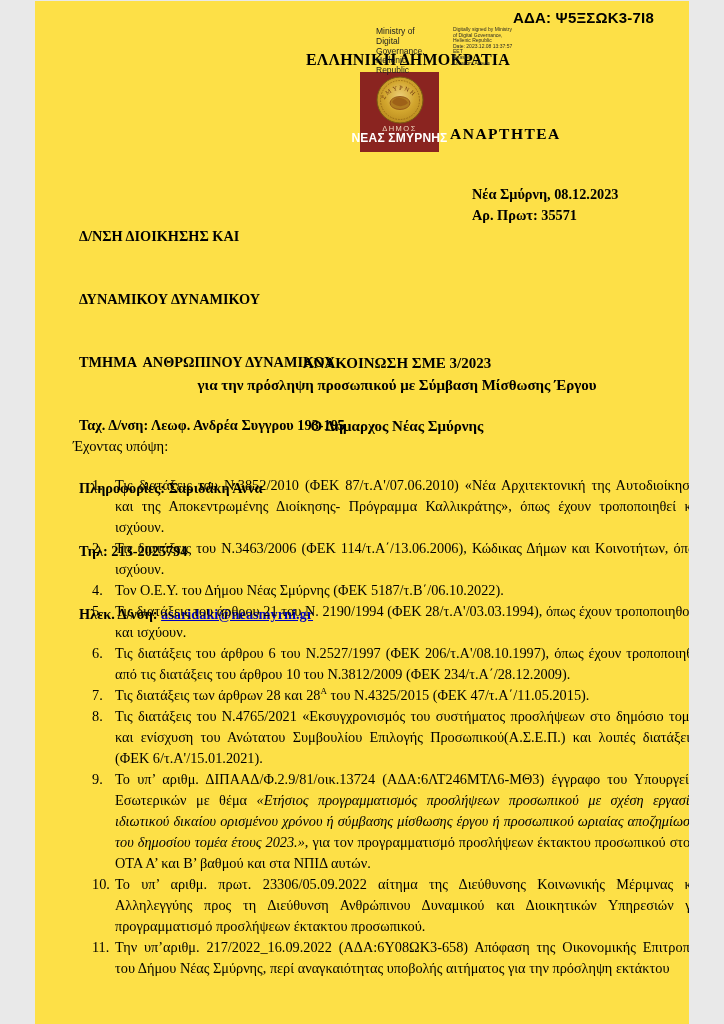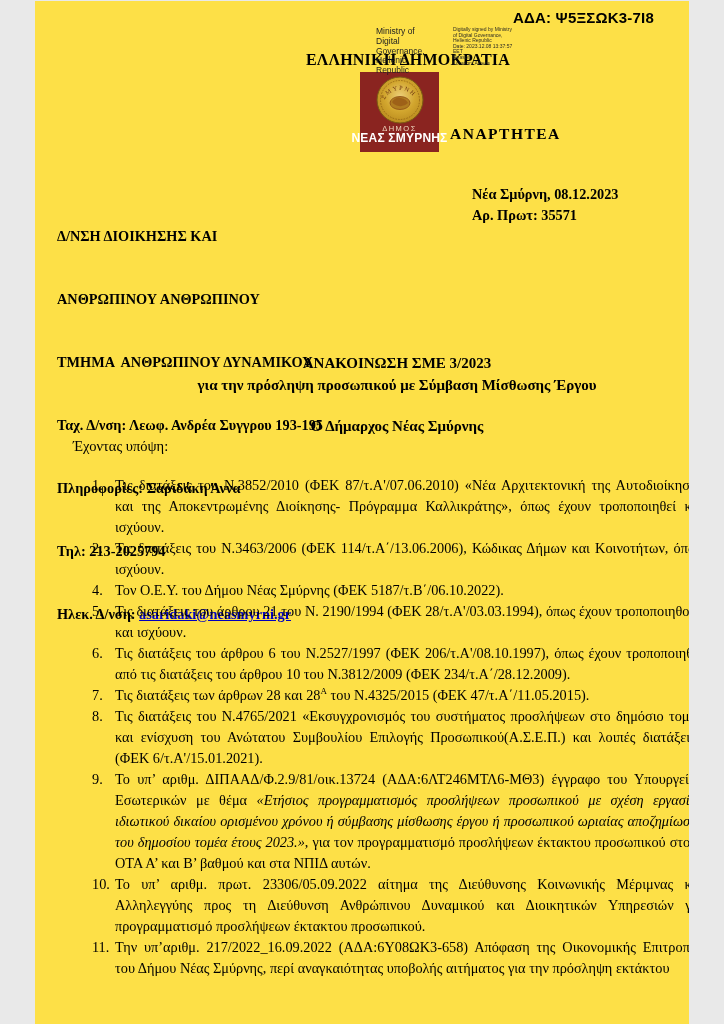--- a/index.html
+++ b/index.html
@@ -46,21 +46,21 @@
     font-family:"Liberation Sans", sans-serif; white-space:nowrap;
   }
 
   .anartitea {
     position:absolute; left:415px; top:124px;
     font-size:15.5px; font-weight:bold; letter-spacing:1.5px;
   }
 
   
   .contact {
-    position:absolute; left:22px; top:183px;
+    position:absolute; left:44px; top:183px;
     font-size:14.3px; font-weight:bold; line-height:21px; white-space:pre-wrap;
   }
   .contact a {
     color:#0000bf; font-weight:bold; text-decoration:underline;
   }
 
   
   .meta {
     position:absolute; left:437px; top:183px;
     font-size:14.3px; font-weight:bold; line-height:21px;
@@ -132,21 +132,21 @@
       </text>
     </svg>
     <div class="logo-dimos">ΔΗΜΟΣ</div>
     <div class="logo-name">ΝΕΑΣ ΣΜΥΡΝΗΣ</div>
   </div>
 
   <div class="anartitea">ΑΝΑΡΤΗΤΕΑ</div>
 
   <div class="contact">
     <div>Δ/ΝΣΗ ΔΙΟΙΚΗΣΗΣ ΚΑΙ</div>
-    <div>ΑΝΘΡΩΠΙΝΟΥ ΑΝΘΡΩΠΙΝΟΥ</div>
+    <div>ΔΥΝΑΜΙΚΟΥ ΔΥΝΑΜΙΚΟΥ</div>
     <div>ΤΜΗΜΑ  ΑΝΘΡΩΠΙΝΟΥ ΔΥΝΑΜΙΚΟΥ</div>
     <div>Ταχ. Δ/νση: Λεωφ. Ανδρέα Συγγρου 193-195</div>
     <div>Πληροφορίες: Σαριδάκη Άννα</div>
     <div>Τηλ: 213-2025794</div>
     <div><span>Ηλεκ. Δ/νση: </span><a href="#">asaridaki@neasmyrni.gr</a></div>
   </div>
 
   <div class="meta">
     <div>Νέα Σμύρνη, 08.12.2023</div>
     <div>Αρ. Πρωτ: 35571</div>

